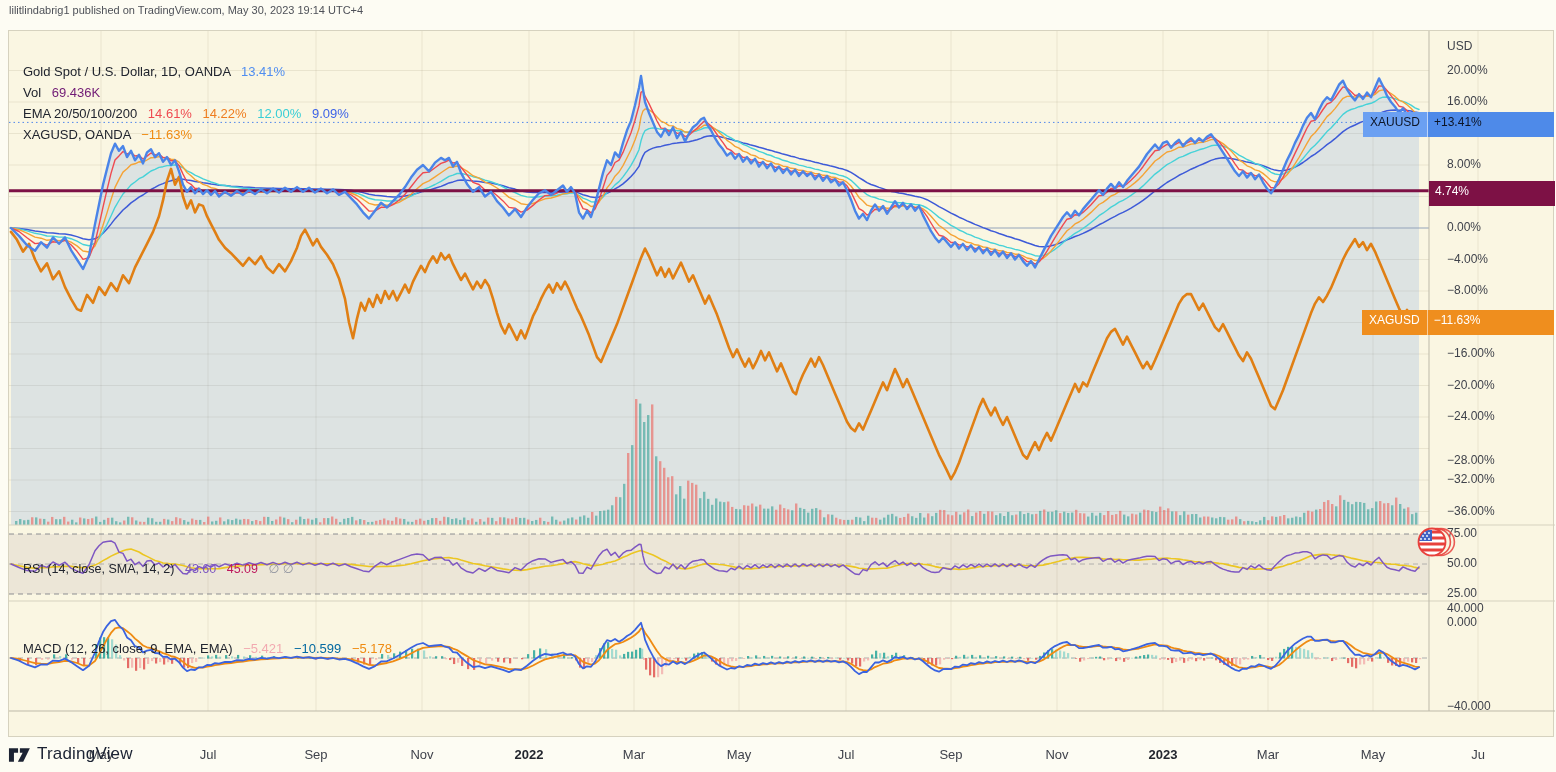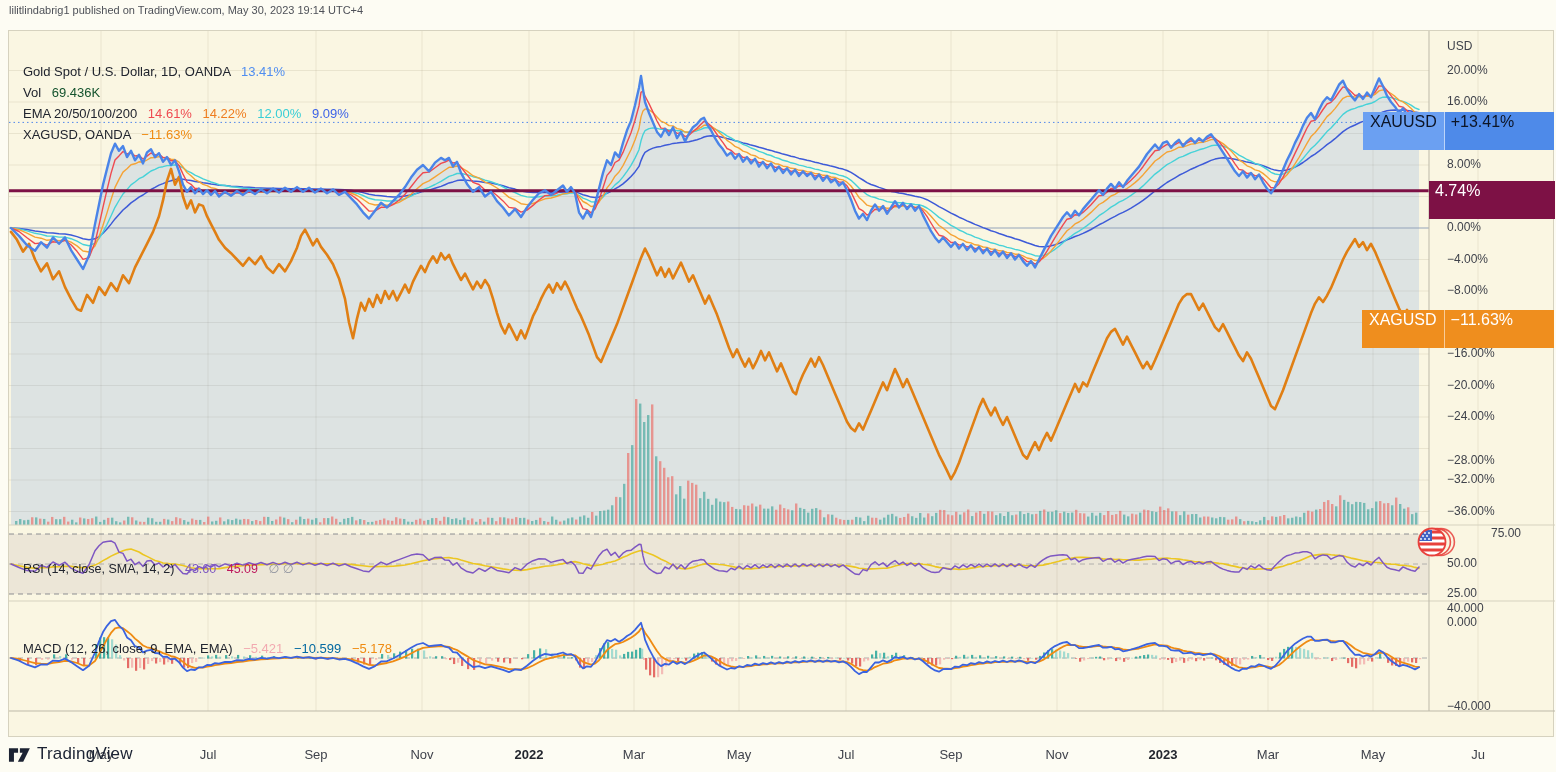--- a/index.html
+++ b/index.html
@@ -5,21 +5,21 @@
   html,body{margin:0;padding:0;background:#fdfcf3;font-family:"Liberation Sans","DejaVu Sans",sans-serif;}
   #stage{position:relative;width:1556px;height:772px;background:#fdfcf3;overflow:hidden;}
   #pub-header{position:absolute;left:9px;top:4px;font-size:11px;color:#4e5158;}
   #frame{position:absolute;left:8px;top:30px;width:1546px;height:707px;background:#faf6e2;border:1px solid #d6d2bf;box-sizing:border-box;}
   #cv{position:absolute;left:0;top:0;}
   .lg{position:absolute;font-size:13px;color:#20242e;white-space:nowrap;}
   .lgv{margin-left:7px;}
   .tick{position:absolute;left:1438px;font-size:12px;color:#3f424b;}
   .xlab{position:absolute;top:716px;font-size:13px;color:#3f424b;transform:translateX(-50%);}
   .xlab.bold{font-weight:bold;color:#23262e;}
-  .badge{position:absolute;height:38px;line-height:20px;font-size:16px;display:flex;}
+  .badge{position:absolute;height:25px;line-height:20px;font-size:12px;display:flex;}
   .badge .bl{padding:0 7px;}
   .badge .bv{padding:0 6px;}
   #footer-brand{position:absolute;left:8px;top:744px;display:flex;align-items:center;color:#1c2333;}
   #footer-brand span{font-size:17px;margin-left:6px;letter-spacing:.2px;}
   #wm{position:absolute;left:1402px;top:495px;width:48px;height:32px;}
 </style>
 </head>
 <body>
 
 <div id="stage">
@@ -751,21 +751,21 @@
         <line x1="0" y1="680" x2="1546" y2="680" stroke="#bdb9a8" stroke-width="1"></line>
         <line x1="1420" y1="0" x2="1420" y2="680" stroke="#bdb9a8" stroke-width="1"></line>
       </svg>
 
     <div class="lg" style="left:14px;top:33px;">
       <span>Gold Spot / U.S. Dollar, 1D, OANDA</span>
       <span class="lgv" id="lg-change" style="color: rgb(79, 141, 240);">13.41%</span>
     </div>
     <div class="lg" style="left:14px;top:54px;">
       <span>Vol</span>
-      <span class="lgv" id="lg-vol" style="color: #14532d; margin-top: 27px;">69.436K</span>
+      <span class="lgv" id="lg-vol" style="color: #701a75; margin-top: 27px;">69.436K</span>
     </div>
     <div class="lg" style="left:14px;top:75px;">
       <span>EMA 20/50/100/200</span>
       <span class="lgv" id="ema-v0" style="color: rgb(239, 74, 80);">14.61%</span>
       <span class="lgv" id="ema-v1" style="color: rgb(239, 125, 31);">14.22%</span>
       <span class="lgv" id="ema-v2" style="color: rgb(56, 206, 214);">12.00%</span>
       <span class="lgv" id="ema-v3" style="color: rgb(61, 99, 232);">9.09%</span>
     </div>
     <div class="lg" style="left:14px;top:96px;">
       <span>XAGUSD, OANDA</span>
@@ -796,21 +796,21 @@
         <div class="tick" style="top: 189px;">0.00%</div>
         <div class="tick" style="top: 220.5px;">−4.00%</div>
         <div class="tick" style="top: 252px;">−8.00%</div>
         <div class="tick" style="top: 283.5px;">−12.00%</div>
         <div class="tick" style="top: 315px;">−16.00%</div>
         <div class="tick" style="top: 346.5px;">−20.00%</div>
         <div class="tick" style="top: 378px;">−24.00%</div>
         <div class="tick" style="top: 409.5px; margin-top: 12px;">−28.00%</div>
         <div class="tick" style="top: 441px;">−32.00%</div>
         <div class="tick" style="top: 472.5px;">−36.00%</div>
-        <div class="tick" style="top: 495px; padding-left: 44px;">75.00</div>
+        <div class="tick" style="top: 495px;">75.00</div>
         <div class="tick" style="top: 525px;">50.00</div>
         <div class="tick" style="top: 555px;">25.00</div>
         <div class="tick" style="top: 570px;">40.000</div>
         <div class="tick" style="top: 584px;">0.000</div>
         <div class="tick" style="top: 668px;">−40.000</div>
       </div>
 
     <div class="badge" id="badge-xau" style="top: 81.3962px; background: rgb(78, 138, 233); color: rgb(13, 21, 38); left: 1354px; min-width: 191px;">
       <span class="bl" id="badge-xau-l" style="border-right: 1px solid rgba(255, 255, 255, 0.55); background: rgb(107, 160, 242);">XAUUSD</span>
       <span class="bv" id="badge-xau-v">+13.41%</span>

